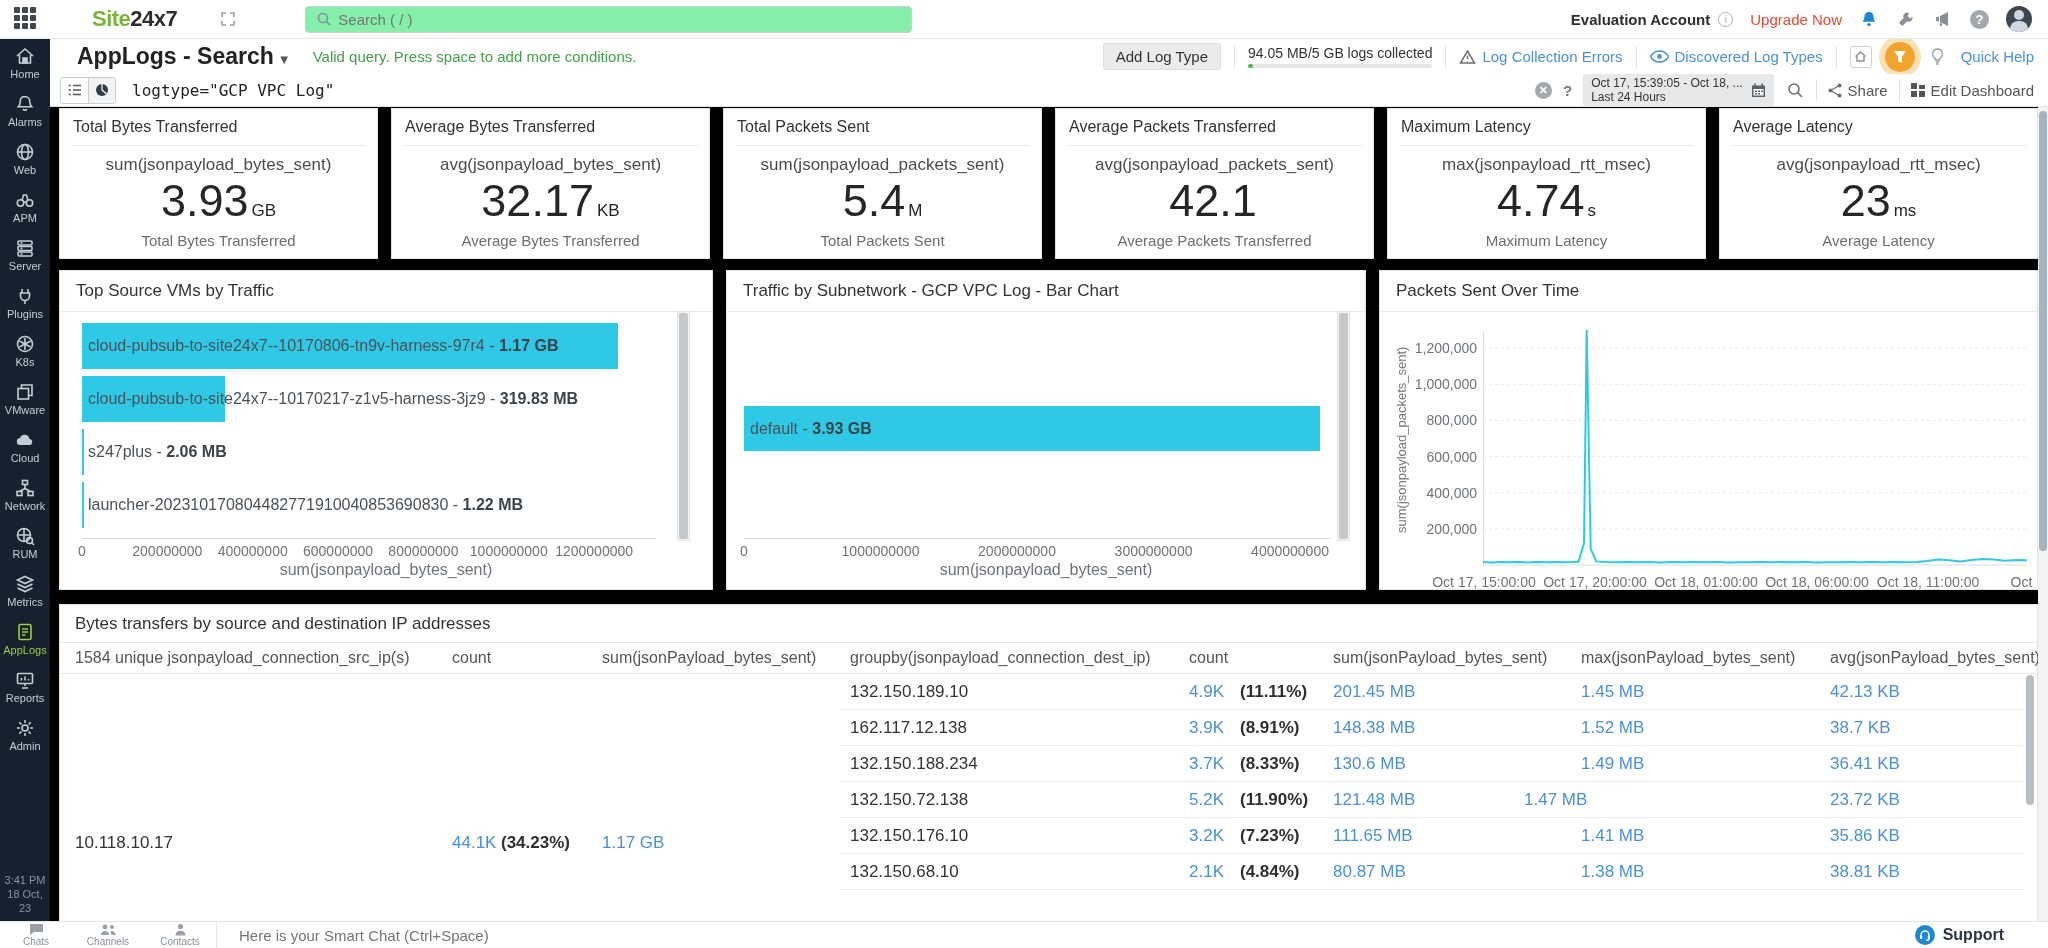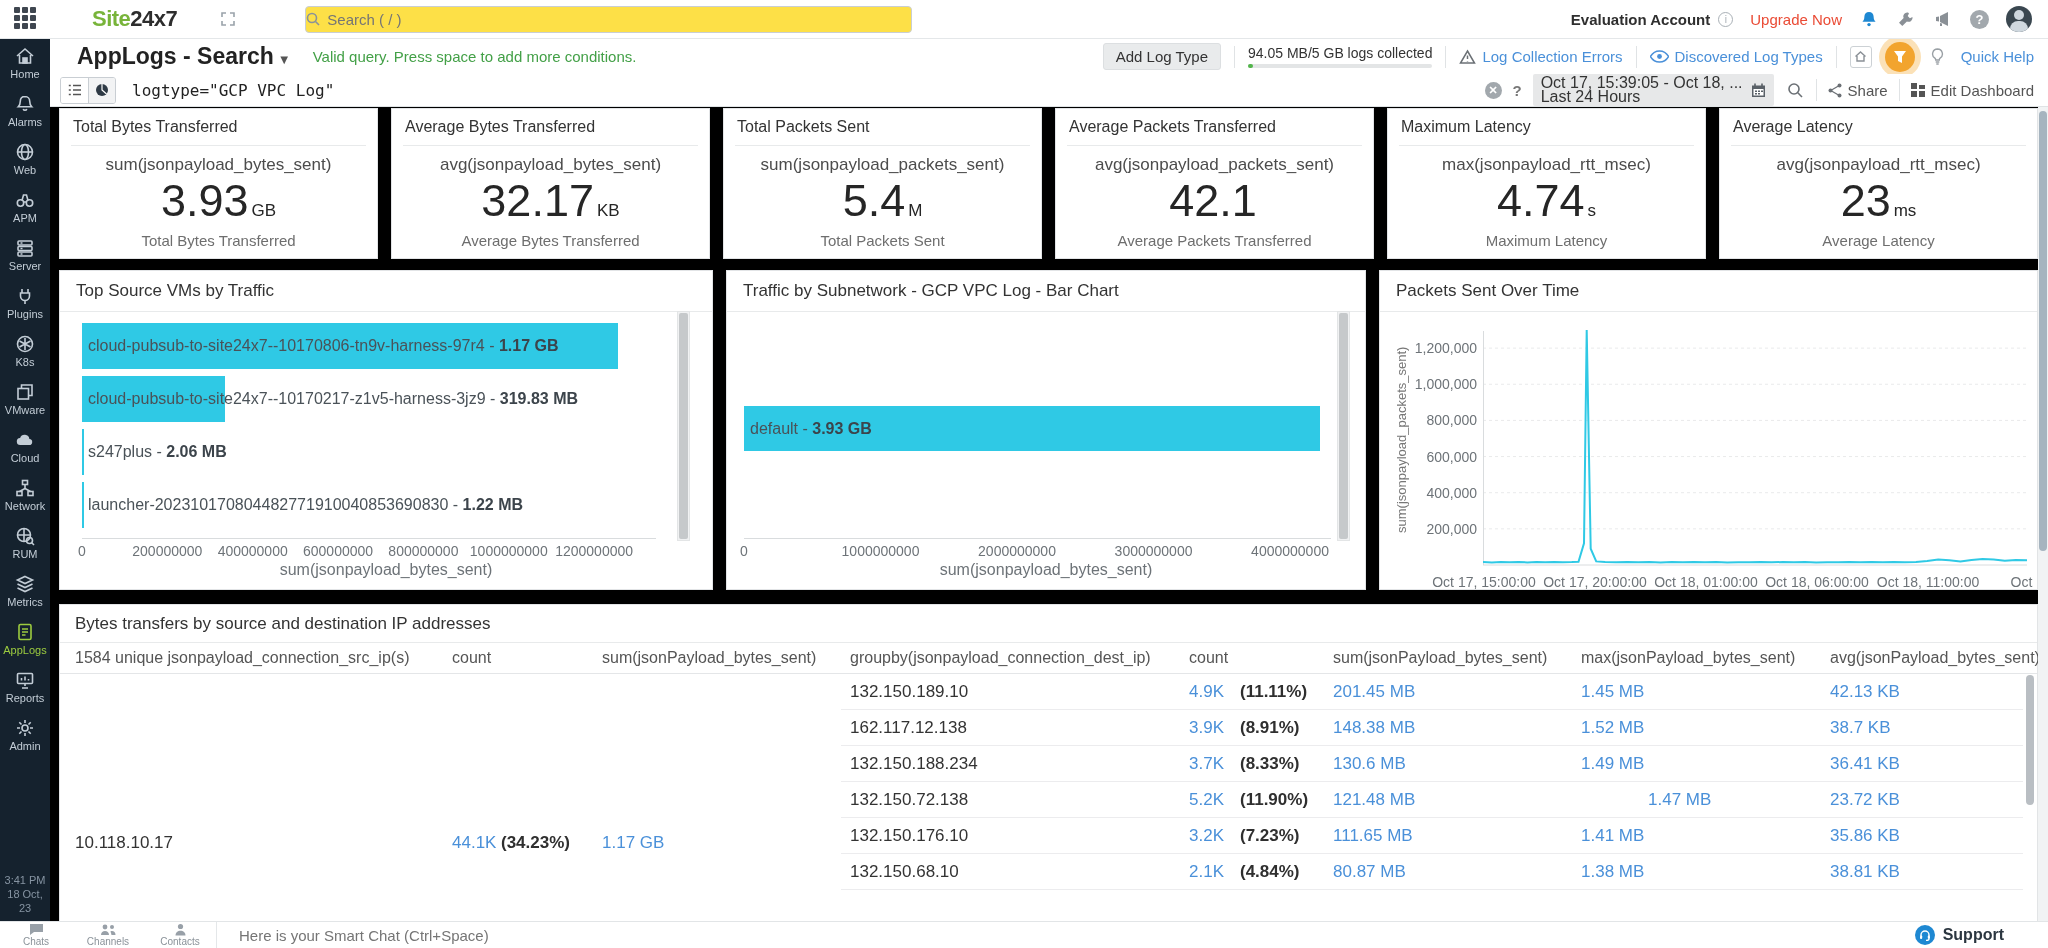--- a/index.html
+++ b/index.html
@@ -10,21 +10,21 @@
   
   #topbar { position:absolute; left:0; top:0; width:2048px; height:39px; background:#fff;
     border-bottom:1px solid #e4e7e9; display:flex; align-items:center; z-index:30;gap:36px; }
   #appgrid { width:24px; height:24px; margin-left:14px; display:grid;
     grid-template-columns:repeat(3,6px); grid-template-rows:repeat(3,6px); gap:2px; cursor:pointer; }
   #appgrid i { background:#3f4650; border-radius:1px; }
   #logo { margin-left:18px; font-size:22px; font-weight:bold; letter-spacing:-.5px; }
   #logo .lg { color:#78b43a; } #logo .lk { color:#2d2d2d; }
   #expandico { margin-left:8px; color:#9aa3aa; }
   #topsearch { margin-left:34px; width:607px; height:27px; border:1px solid #c9ced3; border-radius:4px;
-    display:flex; align-items:center; padding:0 0; color:#8a9299; background:#fde047; }
+    display:flex; align-items:center; padding:0 11px; color:#8a9299; background:#86efac; }
   #topsearch input { border:0; outline:0; flex:1; font-size:15px; color:#555; margin-left:7px;
     font-family:"Liberation Sans",sans-serif; background:transparent; }
   #topright { margin-left:auto; display:flex; align-items:center; gap:17px; margin-right:16px; }
   .acct { font-size:15px; font-weight:bold; color:#2f2f2f; }
   .info-circ { width:15px; height:15px; border-radius:50%; border:1px solid #a9b0b6; color:#a9b0b6;
     font-size:10px; display:flex; align-items:center; justify-content:center; margin-left:-9px; }
   .upgrade { font-size:15px; color:#ea4b35; cursor:pointer; }
   .tico { width:20px; height:20px; display:flex; align-items:center; justify-content:center; cursor:pointer; }
   .qcirc { width:19px; height:19px; border-radius:50%; background:#a2a8ad; color:#fff; font-size:13px;
     display:flex; align-items:center; justify-content:center; font-weight:bold; }
@@ -53,21 +53,21 @@
 
   
   #qrow { position:absolute; left:50px; top:74px; right:0; height:33px; background:#fff;
     border-bottom:1px solid #dfe3e5; display:flex; align-items:center; z-index:20; }
   #qicons { margin-left:10px; display:flex; border:1px solid #c9ced3; border-radius:3px; overflow:hidden; }
   .qbtn { width:27px; height:25px; display:flex; align-items:center; justify-content:center; background:#fff; cursor:pointer; }
   .qbtn + .qbtn { border-left:1px solid #c9ced3; background:#f2f3f4; }
   #querytext { margin-left:16px; font-family:"DejaVu Sans Mono", monospace; font-size:16px; color:#222; }
   #qrowright { margin-left:auto; display:flex; align-items:center; gap:11px; margin-right:14px; }
   #datebox { background:#e7e8e9; border-radius:2px; padding:2px 8px; display:flex; align-items:center; gap:8px; cursor:pointer; }
-  #datebox .dlines { font-size:16px; color:#333; line-height:14px; }
+  #datebox .dlines { font-size:12px; color:#333; line-height:14px; }
   .graytxt { font-size:15px; color:#555; display:flex; align-items:center; gap:6px; cursor:pointer; }
 
   
   #sidebar { position:absolute; left:0; top:39px; width:50px; bottom:27px; background:#15222e; z-index:25; }
   .sbitem { height:48px; display:flex; flex-direction:column; align-items:center; justify-content:center;
     cursor:pointer; color:#c3cdd6; }
   .sbitem .lbl { font-size:11px; margin-top:2px; color:#c3cdd6; }
   .sbitem.active .lbl { color:#9ccc3f; }
   .sbitem svg { stroke:#c3cdd6; fill:none; stroke-width:1.6; }
   .sbitem.active svg { stroke:#9ccc3f; }
@@ -589,21 +589,21 @@
         <span class="td pc" style="left:1180px;">(8.33%)</span>
         <span class="td bl" style="left:1273px;">130.6 MB</span>
         <span class="td bl" style="left:1521px;">1.49 MB</span>
         <span class="td bl" style="left:1770px;">36.41 KB</span>
       </div>
         <div class="trow">
         <span class="td dk" style="left:790px;">132.150.72.138</span>
         <span class="td bl" style="left:1129px;">5.2K</span>
         <span class="td pc" style="left:1180px;">(11.90%)</span>
         <span class="td bl" style="left:1273px;">121.48 MB</span>
-        <span class="td bl" style="left:1588px;">1.47 MB</span>
+        <span class="td bl" style="left:1464px;">1.47 MB</span>
         <span class="td bl" style="left:1770px;">23.72 KB</span>
       </div>
         <div class="trow">
         <span class="td dk" style="left:790px;">132.150.176.10</span>
         <span class="td bl" style="left:1129px;">3.2K</span>
         <span class="td pc" style="left:1180px;">(7.23%)</span>
         <span class="td bl" style="left:1273px;">111.65 MB</span>
         <span class="td bl" style="left:1521px;">1.41 MB</span>
         <span class="td bl" style="left:1770px;">35.86 KB</span>
       </div>

